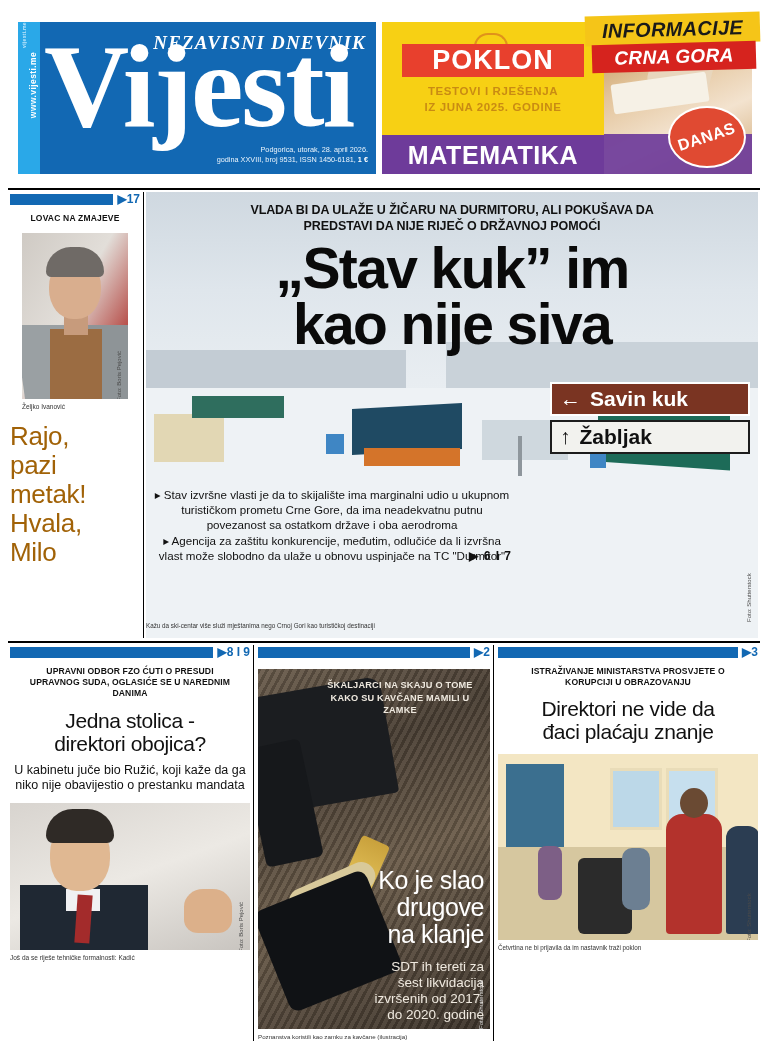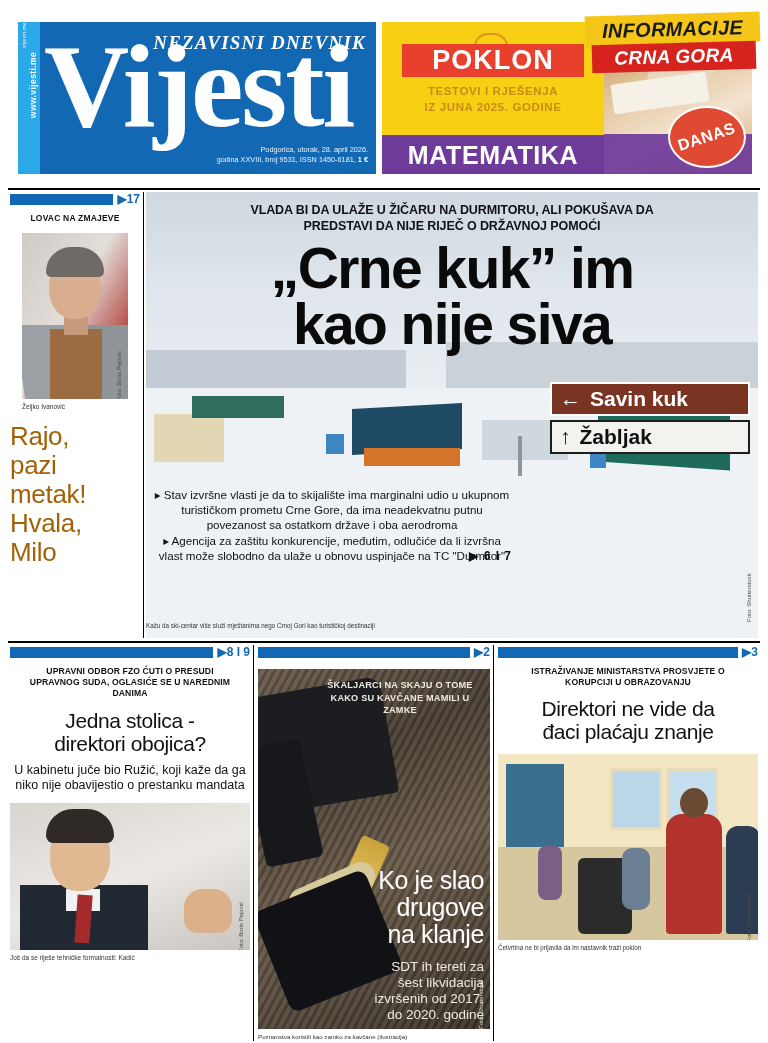--- a/index.html
+++ b/index.html
@@ -339,21 +339,21 @@
       <div class="hut" style="left:444px; top:258px; width:16px; height:18px; background:#3f86c4;"></div>
       <div class="vcredit" style="left:606px; top:424px; font-size:6px;">Foto: Shutterstock</div>
     </div>
 
     <div class="main-overline">
       <div>VLADA BI DA ULAŽE U ŽIČARU NA DURMITORU, ALI POKUŠAVA DA</div>
       <div>PREDSTAVI DA NIJE RIJEČ O DRŽAVNOJ POMOĆI</div>
     </div>
 
     <div class="main-head">
-      <div>„Crne kuk” im</div>
+      <div>„Stav kuk” im</div>
       <div>kao nije siva</div>
     </div>
 
     <div class="sign-wrap">
       <div class="sign-brown">
         <span>←</span>
         <span>Savin kuk</span>
       </div>
       <div class="sign-white">
         <span>↑</span>

